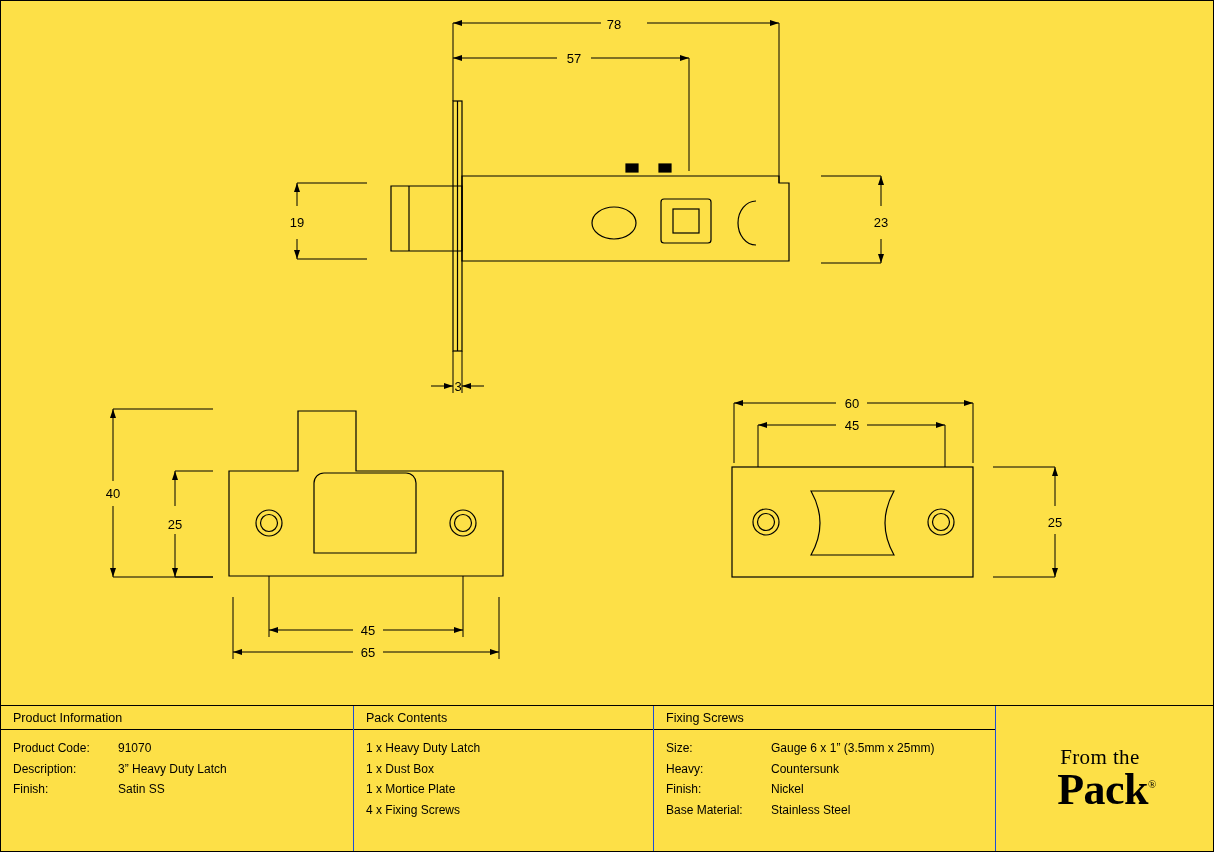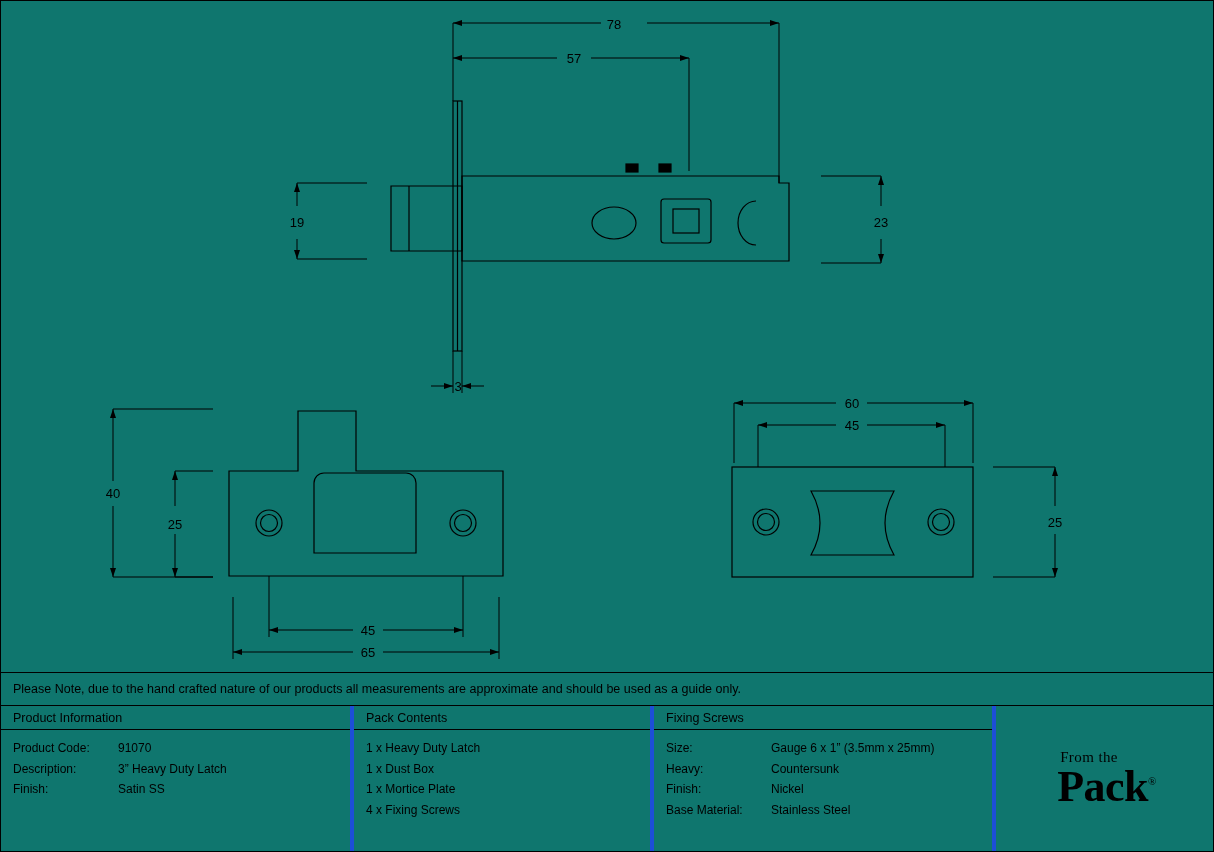--- a/index.html
+++ b/index.html
@@ -10,21 +10,21 @@
   body {
     font-family: "Liberation Sans", sans-serif;
     color: #000000;
   }
   #page {
     position: relative;
     width: 1214px;
     height: 852px;
     box-sizing: border-box;
     border: 1px solid #000;
-    background: #0f766e;
+    background: #fde047;
     overflow: hidden;
   }
   #drawing {
     position: absolute;
     left: 0;
     top: 0;
     width: 1214px;
     height: 852px;
   }
   svg text {
@@ -53,21 +53,21 @@
     left: 0;
     top: 704px;
     width: 1212px;
     height: 146px;
     border-top: 1px solid #000;
     box-sizing: border-box;
     display: flex;
   }
   .col {
     box-sizing: border-box;
-    border-right: 4px solid #1d4ed8;
+    border-right: 1px solid #1d4ed8;
     position: relative;
   }
   .col:last-child { border-right: none; }
   .col-prod { width: 353px; }
   .col-pack { width: 300px; }
   .col-fix  { width: 342px; }
   .col-logo { width: 217px; }
   .col-head {
     height: 24px;
     border-bottom: 1px solid #000;
@@ -94,21 +94,21 @@
     justify-content: center;
     height: 146px;
   }
   .logo {
     text-align: left;
     line-height: 1;
     padding-left: 4px;
   }
   .logo .l1 {
     font-family: "Liberation Serif", serif;
-    font-size: 15px;
+    font-size: 21px;
     letter-spacing: 0.4px;
     margin-left: 3px;
   }
   .logo .l2 {
     font-family: "Liberation Serif", serif;
     font-size: 44px;
     font-weight: bold;
     letter-spacing: -0.5px;
     position: relative;
   }
@@ -283,23 +283,20 @@
       <text x="174" y="528" text-anchor="middle">25</text>
       <text x="367" y="634" text-anchor="middle">45</text>
       <text x="367" y="656" text-anchor="middle">65</text>
 
       <text x="851" y="407" text-anchor="middle">60</text>
       <text x="851" y="429" text-anchor="middle">45</text>
       <text x="1054" y="526" text-anchor="middle">25</text>
     </g>
   </svg>
 
-  <div class="note-row">
-    <div class="note-text">Please Note, due to the hand crafted nature of our products all measurements are approximate and should be used as a guide only.</div>
-  </div>
 
   <div class="table-row">
 
     <div class="col col-prod">
       <div class="col-head">Product Information</div>
       <div class="col-body">
         <div class="kv">
           <span class="k">Product Code:</span>
           <span class="v">91070</span>
         </div>

